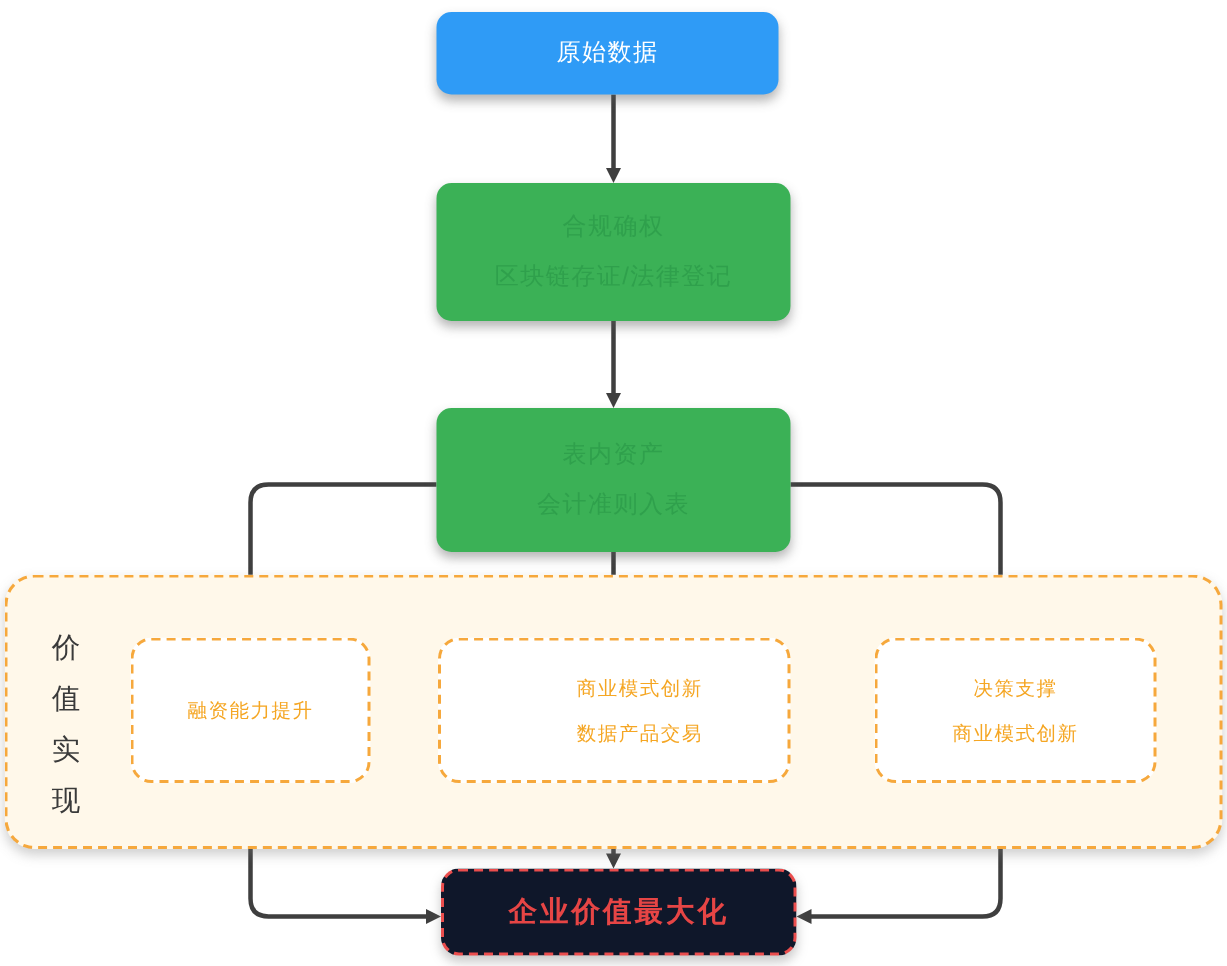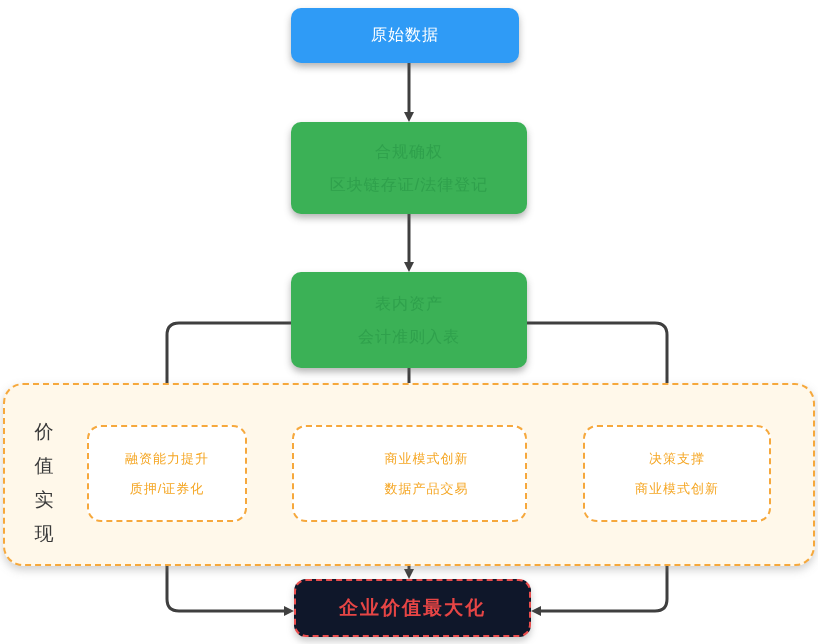--- a/index.html
+++ b/index.html
@@ -87,21 +87,20 @@
     <div>区块链存证/法律登记</div>
   </div>
 
   <div class="node node-solid node-green node-green2">
     <div>表内资产</div>
     <div>会计准则入表</div>
   </div>
 
   <div class="node node-orange node-orangeA">
     <div>融资能力提升</div>
-    <div>质押/证券化</div>
   </div>
 
   <div class="node node-orange node-orangeB">
     <div>商业模式创新</div>
     <div>数据产品交易</div>
   </div>
 
   <div class="node node-orange node-orangeC">
     <div>决策支撑</div>
     <div>商业模式创新</div>

